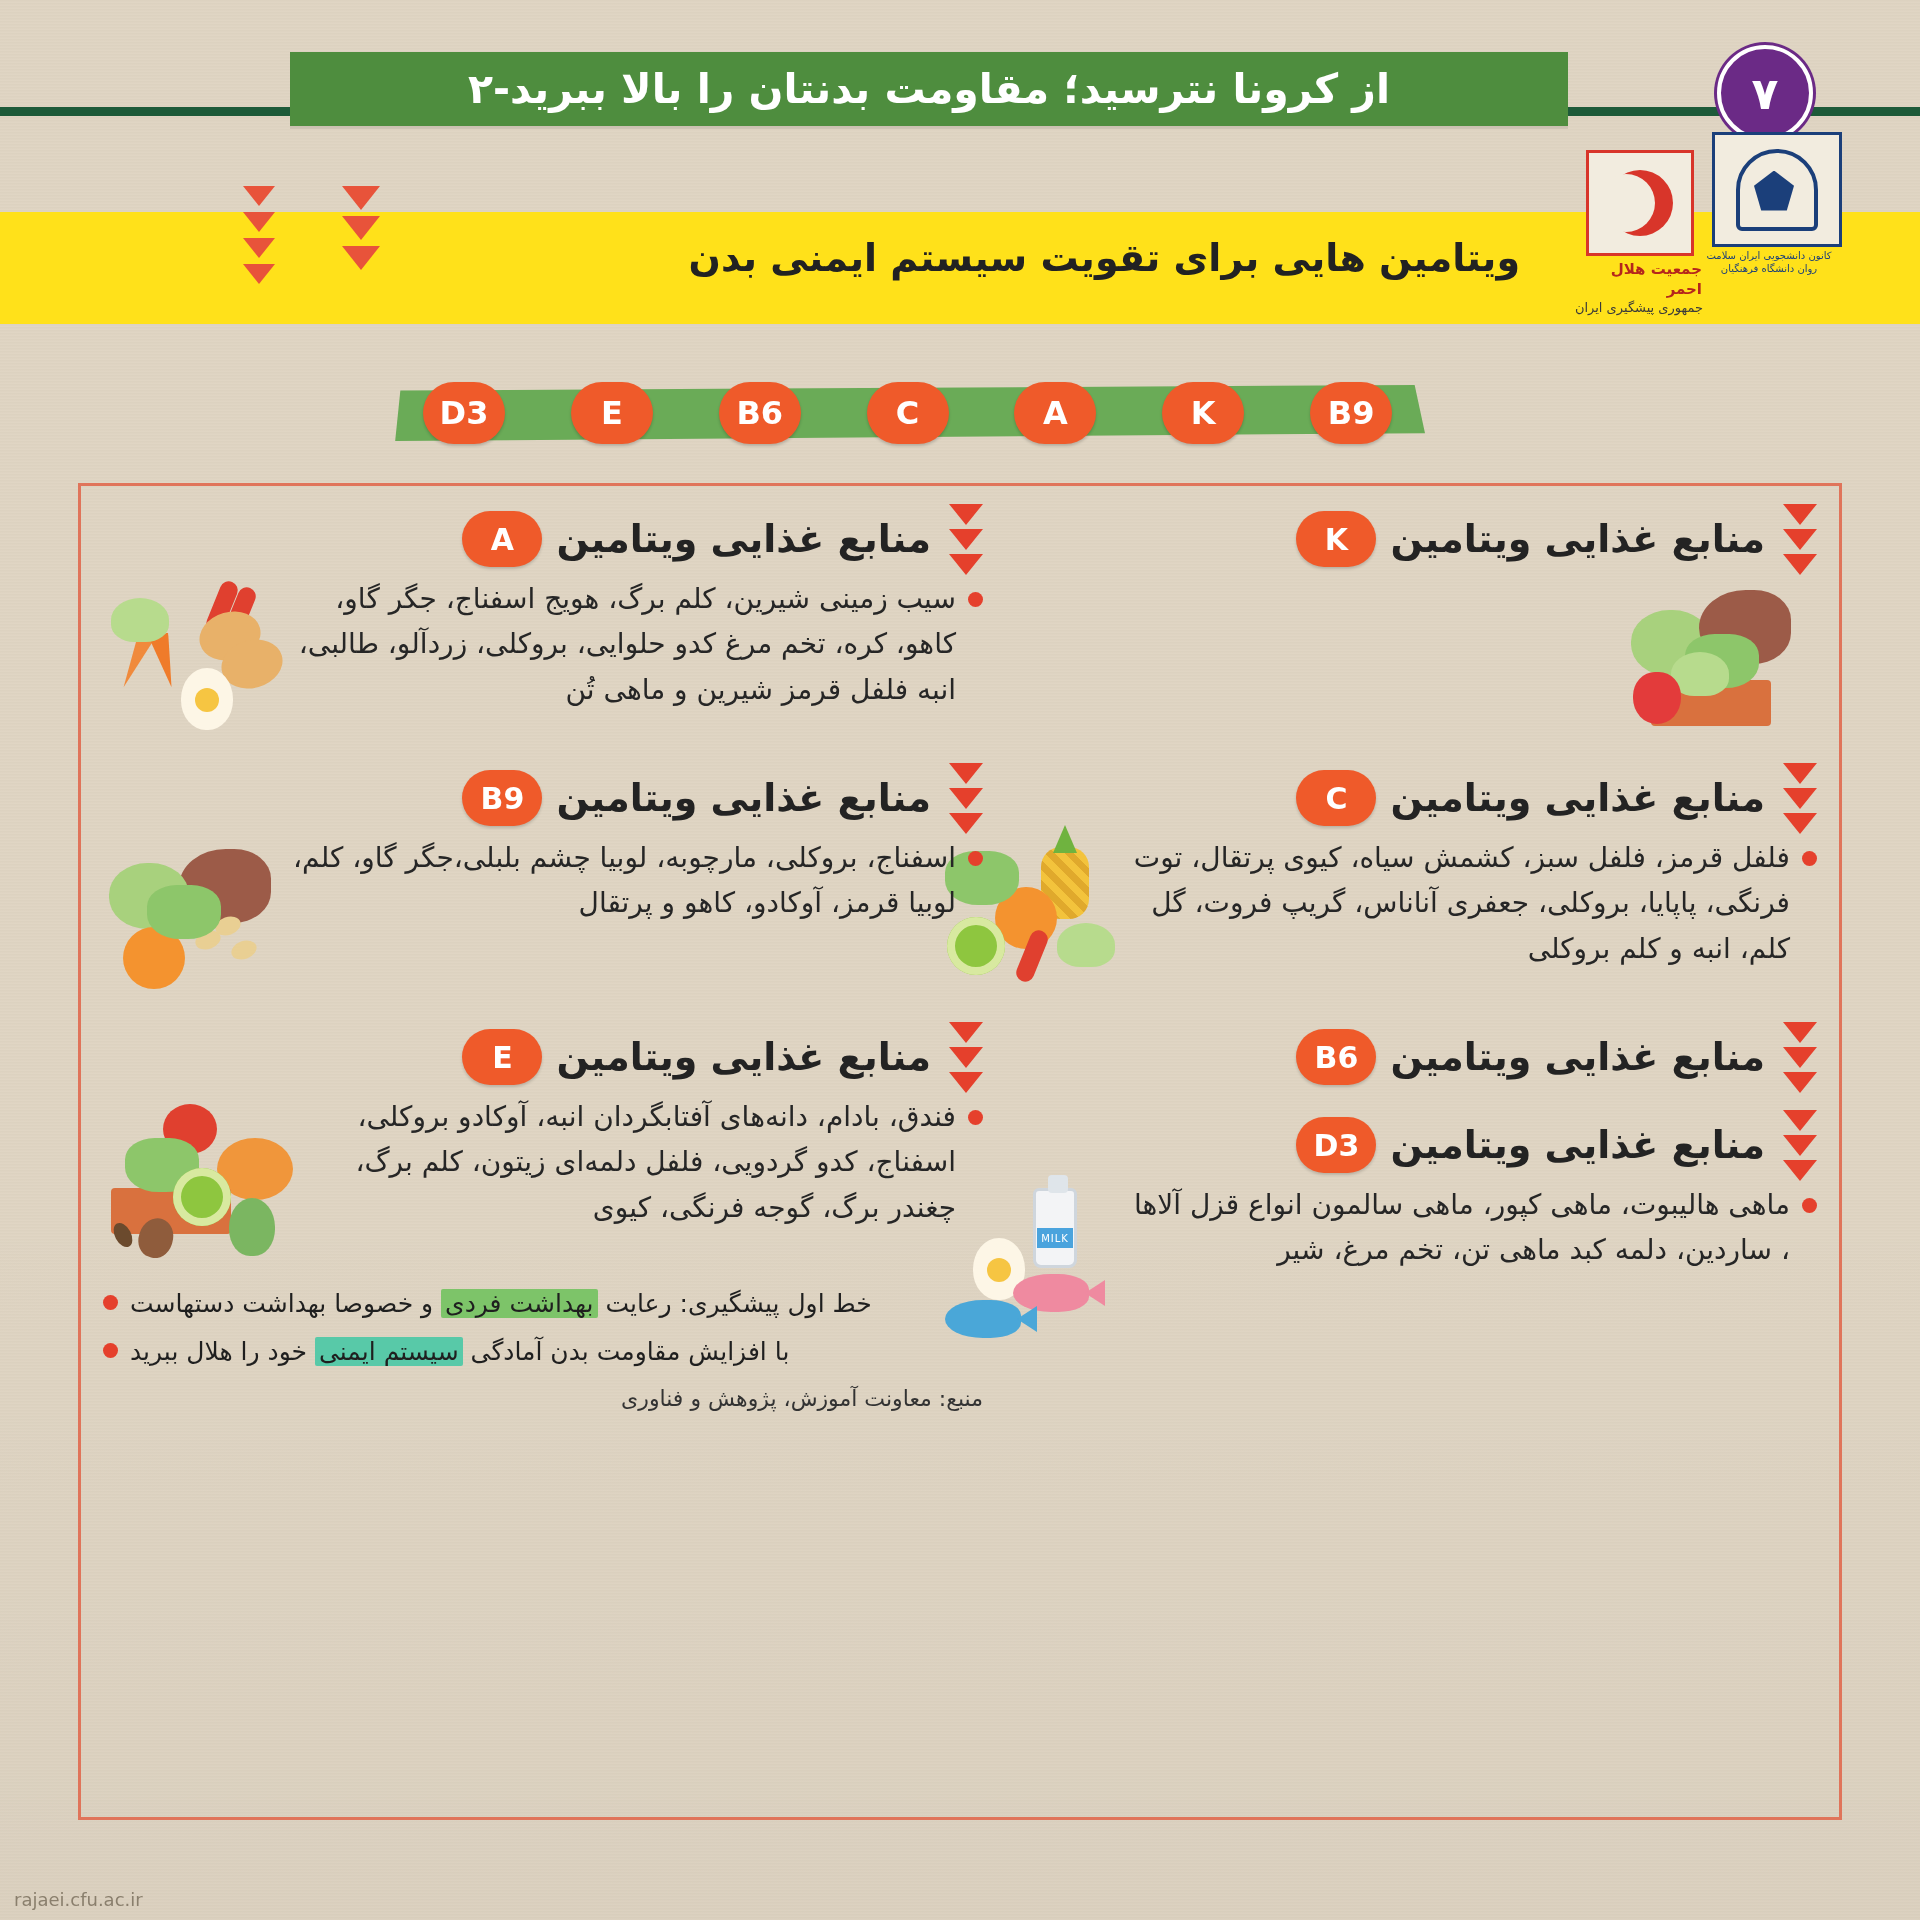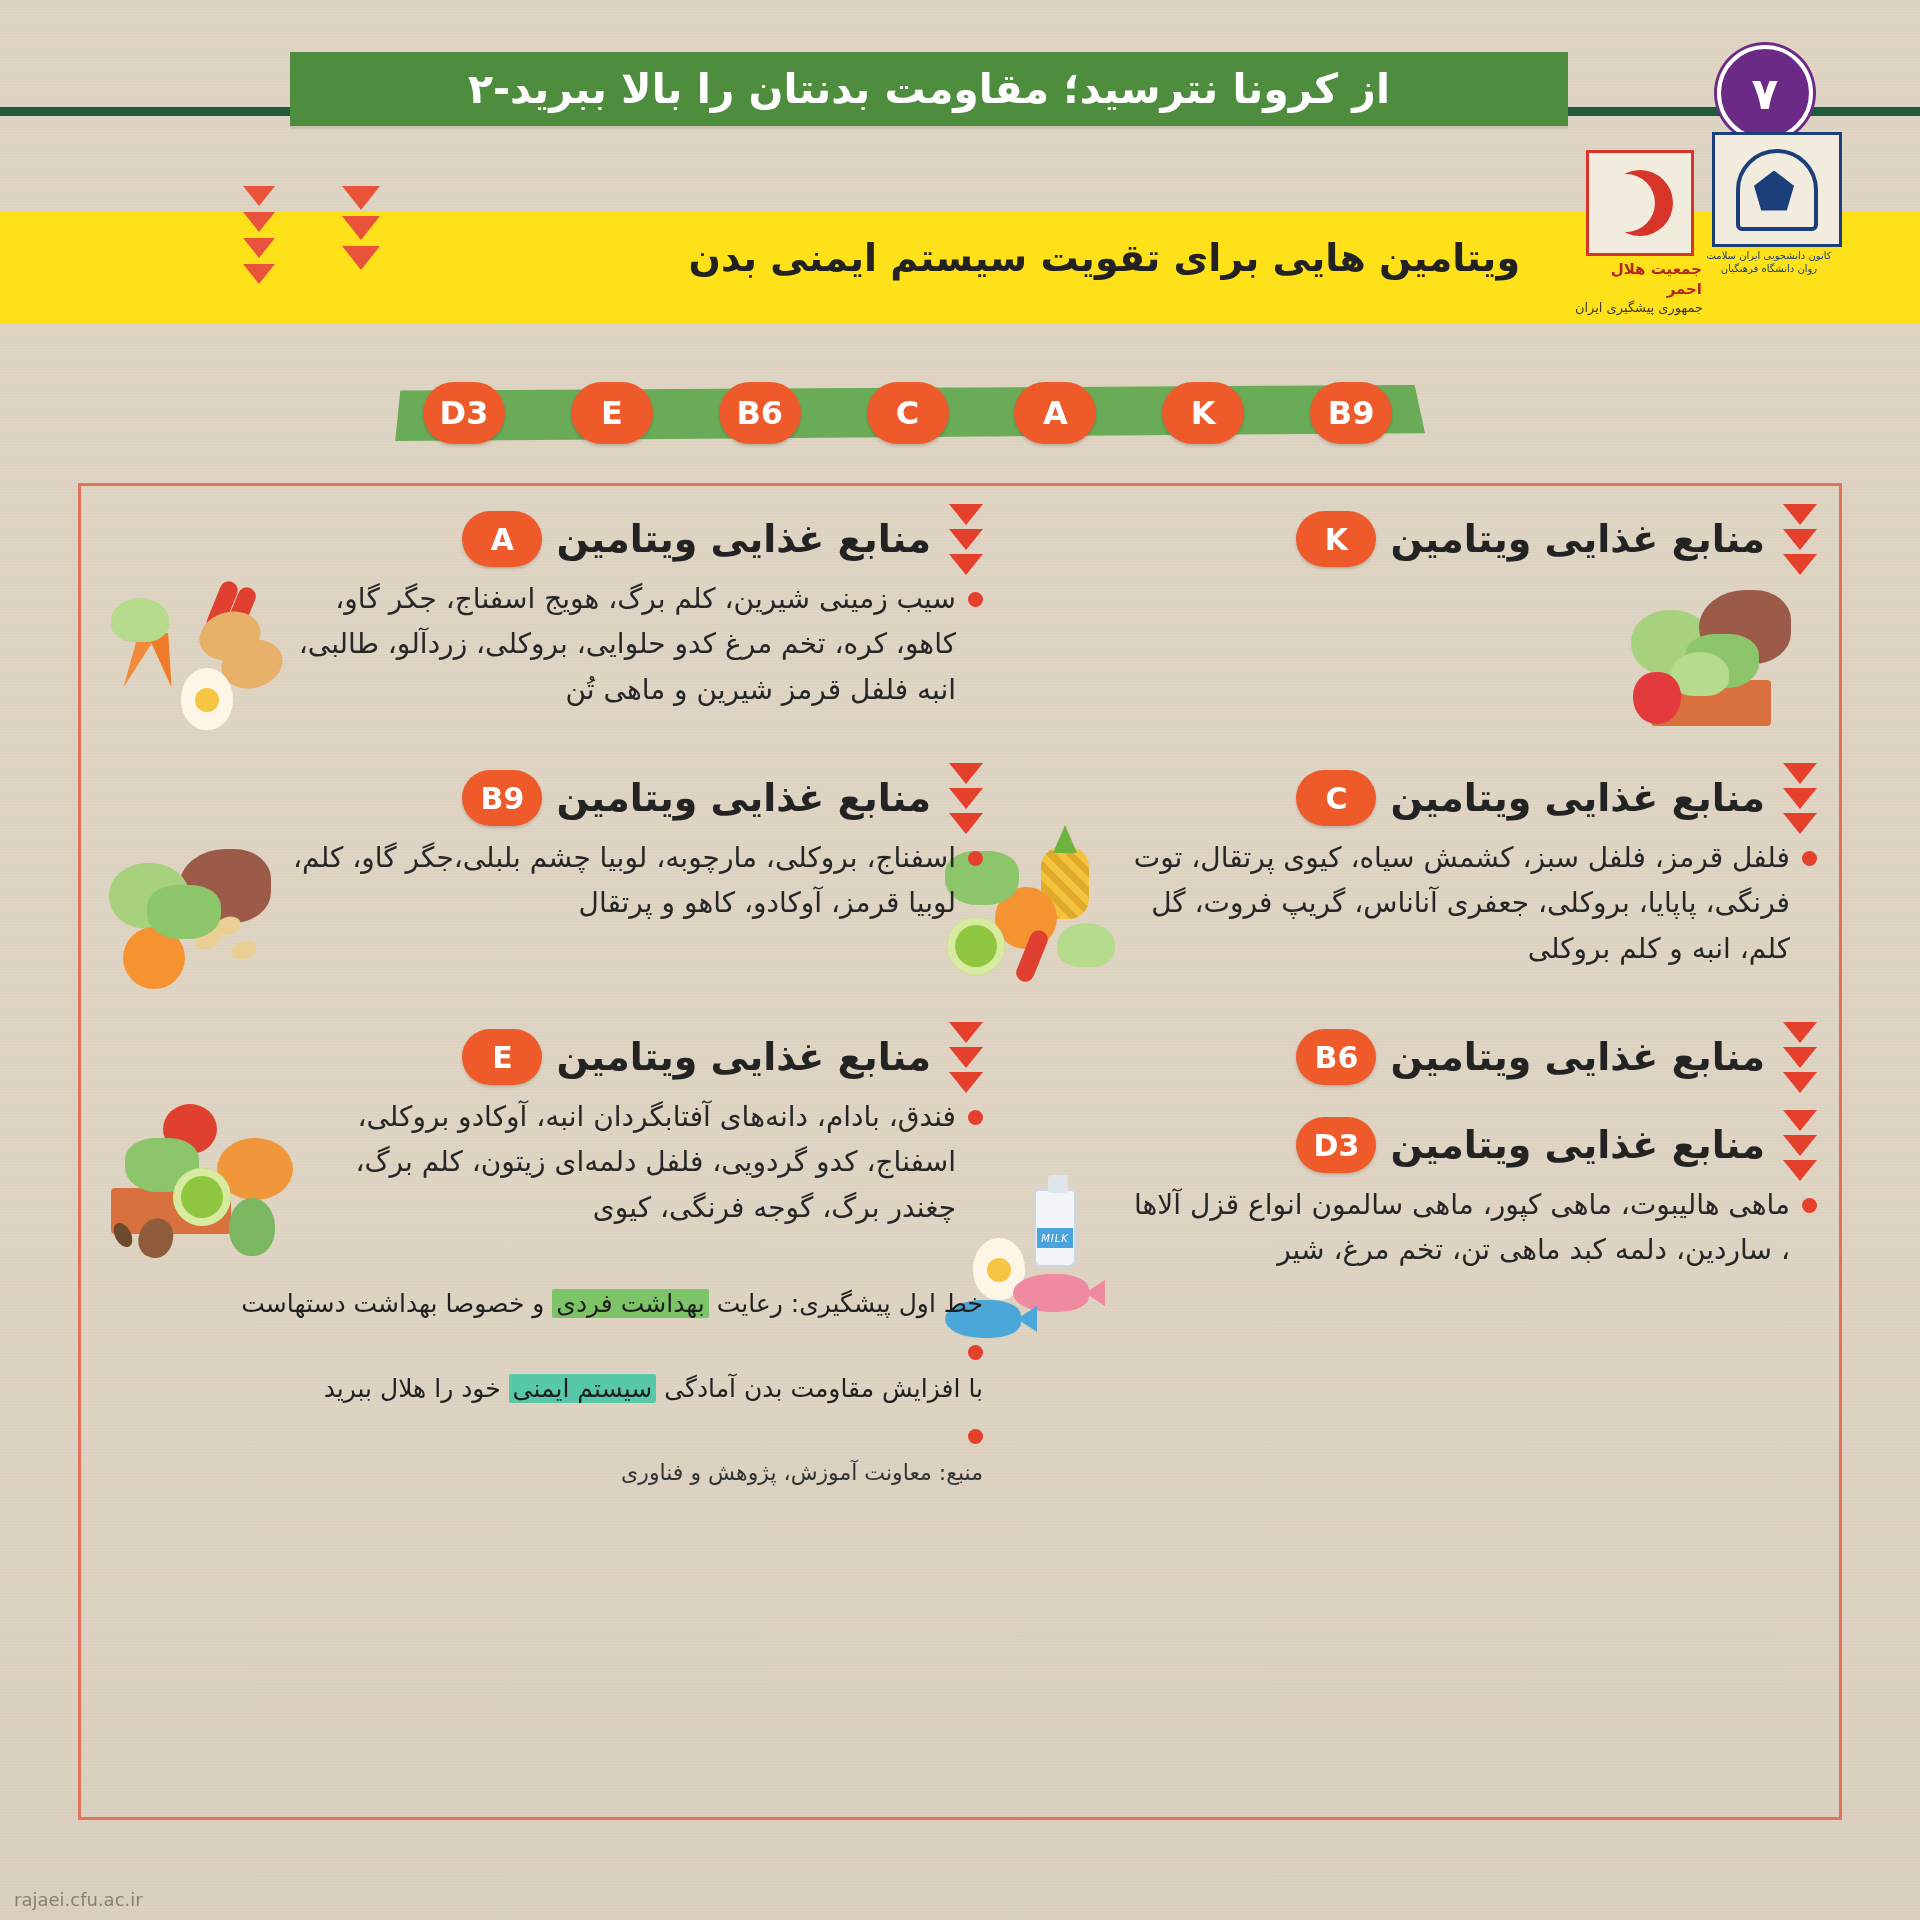--- a/index.html
+++ b/index.html
@@ -338,21 +338,21 @@
     font-size: 28px;
     line-height: 1.62;
     color: #262626;
     text-align: right;
   }
 
   
   .notes { margin-top: 6px; }
   .note-row {
     display: flex;
-    flex-direction: column;
+    flex-direction: row;
     align-items: flex-start;
     gap: 12px;
     margin-bottom: 10px;
     justify-content: flex-end;
   }
   .note-text {
     font-size: 25px;
     color: #1f1f1f;
     line-height: 1.5;
     text-align: right;
@@ -631,21 +631,21 @@
             <div class="sec-title">منابع غذایی ویتامین</div>
             <div class="sec-badge">D3</div>
           </div>
           <div class="sec-body">
             <div class="sec-text-wrap">
               <div class="bullet"></div>
               <div class="sec-text">ماهی هالیبوت، ماهی کپور، ماهی سالمون انواع قزل آلاها ، ساردین، دلمه کبد ماهی تن، تخم مرغ، شیر</div>
             </div>
             <div class="sec-art">
               <div class="art-blob milk" style="left:96px; top:6px;"></div>
-              <div class="art-blob milk-label" style="left:100px; top:46px;font-style:italic;">MILK</div>
+              <div class="art-blob milk-label" style="left:100px; top:46px;">MILK</div>
               <div class="art-blob egg" style="left:36px; top:56px;"></div>
               <div class="art-blob fish pink" style="left:76px; top:92px;"></div>
               <div class="art-blob fish" style="left:8px; top:118px;"></div>
             </div>
           </div>
         </div>
       </div>
 
     <div class="col col-left" id="col-left">
       <div class="section">

